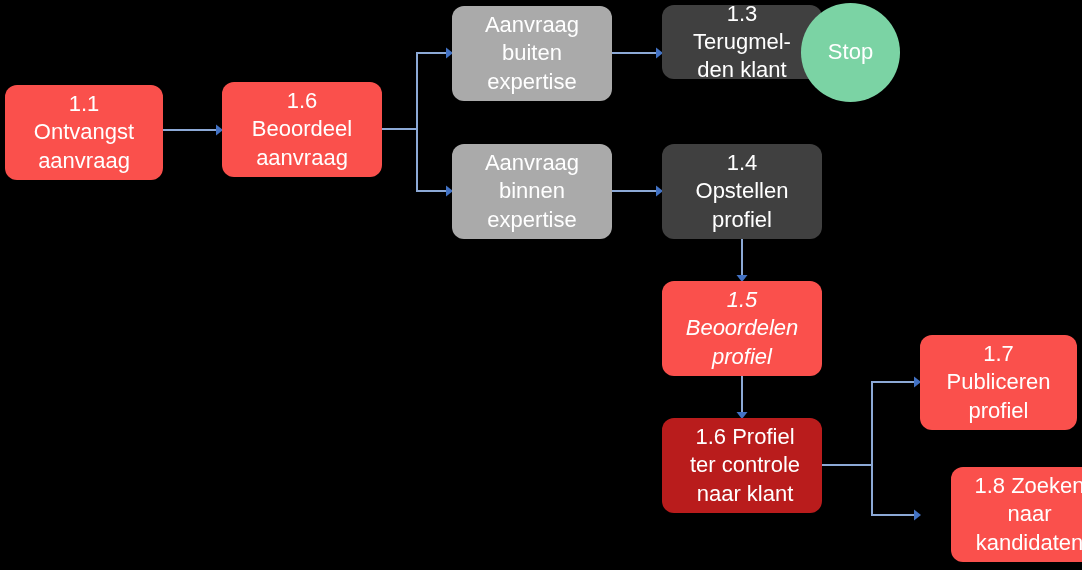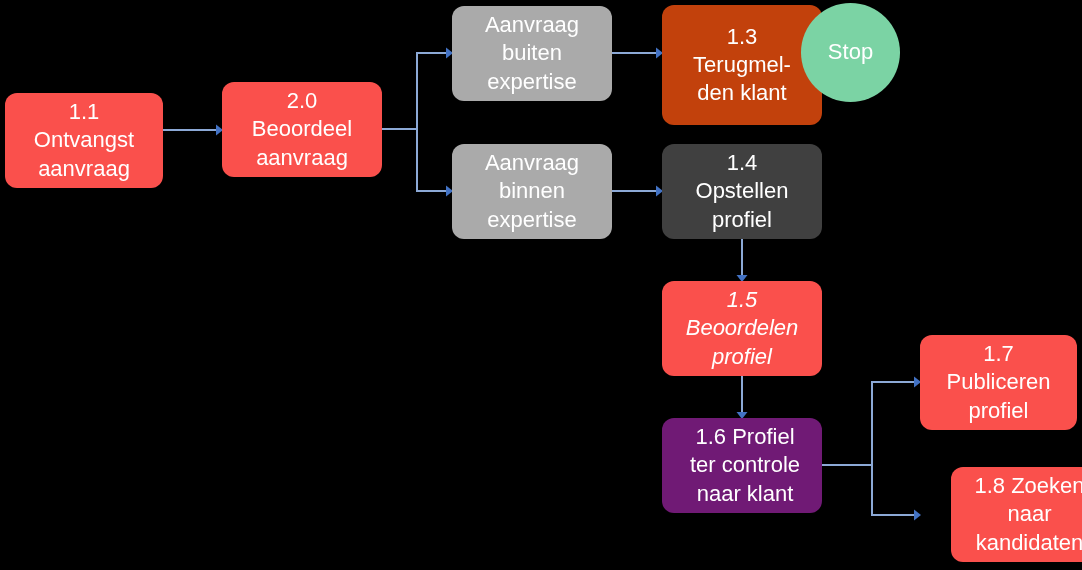--- a/index.html
+++ b/index.html
@@ -78,43 +78,43 @@
         <path class="edge-line" d="M 742 376 L 742 412" stroke="#8CA9D6"></path>
         <polygon points="742,419 736.5,412 747.5,412" class="edge-head" fill="#4272C4"></polygon>
         <path class="edge-line" d="M 822 465 L 872 465 L 872 382 L 914 382" stroke="#8CA9D6"></path>
         <polygon points="921,382 914,376.5 914,387.5" class="edge-head" fill="#4272C4"></polygon>
         <path class="edge-line" d="M 872 465 L 872 515 L 914 515" stroke="#8CA9D6"></path>
         <polygon points="921,515 914,509.5 914,520.5" class="edge-head" fill="#4272C4"></polygon>
       </g>
   </svg>
 
   <div id="node-layer">
-      <div class="node process" style="left: 5px; top: 93px; width: 158px; height: 95px; background: rgb(250, 80, 76);">1.1
+      <div class="node process" style="left: 5px; top: 85px; width: 158px; height: 95px; background: rgb(250, 80, 76);">1.1
 Ontvangst
 aanvraag</div>
-      <div class="node process" style="left: 222px; top: 82px; width: 160px; height: 95px; background: rgb(250, 80, 76);">2.0
+      <div class="node process" style="left: 222px; top: 82px; width: 160px; height: 95px; background: rgb(250, 80, 76);">1.6
 Beoordeel
 aanvraag</div>
       <div class="node process" style="left: 452px; top: 6px; width: 160px; height: 95px; background: rgb(170, 170, 170);">Aanvraag
 buiten
 expertise</div>
-      <div class="node process" style="left: 662px; top: 5px; width: 160px; height: 120px; background: #c2410c;">1.3
+      <div class="node process" style="left: 662px; top: 5px; width: 160px; height: 74px; background: #404040;">1.3
 Terugmel-
 den klant</div>
       <div class="node terminator" style="left: 801px; top: 3px; width: 99px; height: 99px; background: rgb(123, 211, 164);">Stop</div>
       <div class="node process" style="left: 452px; top: 144px; width: 160px; height: 95px; background: rgb(170, 170, 170);">Aanvraag
 binnen
 expertise</div>
       <div class="node process" style="left: 662px; top: 144px; width: 160px; height: 95px; background: #404040;">1.4
 Opstellen
 profiel</div>
       <div class="node process" style="left: 662px; top: 281px; width: 160px; height: 95px; background: rgb(250, 80, 76); font-style: italic;">1.5
 Beoordelen
 profiel</div>
-      <div class="node process" style="left: 662px; top: 418px; width: 160px; height: 95px; background: #701a75; padding-left: 12px;">1.6 Profiel
+      <div class="node process" style="left: 662px; top: 418px; width: 160px; height: 95px; background: #b91c1c; padding-left: 12px;">1.6 Profiel
 ter controle
 naar klant</div>
       <div class="node process" style="left: 920px; top: 335px; width: 157px; height: 95px; background: rgb(250, 80, 76);">1.7
 Publiceren
 profiel</div>
       <div class="node process" style="left: 951px; top: 467px; width: 157px; height: 95px; background: rgb(250, 80, 76);">1.8 Zoeken
 naar
 kandidaten</div>
     </div>
 

